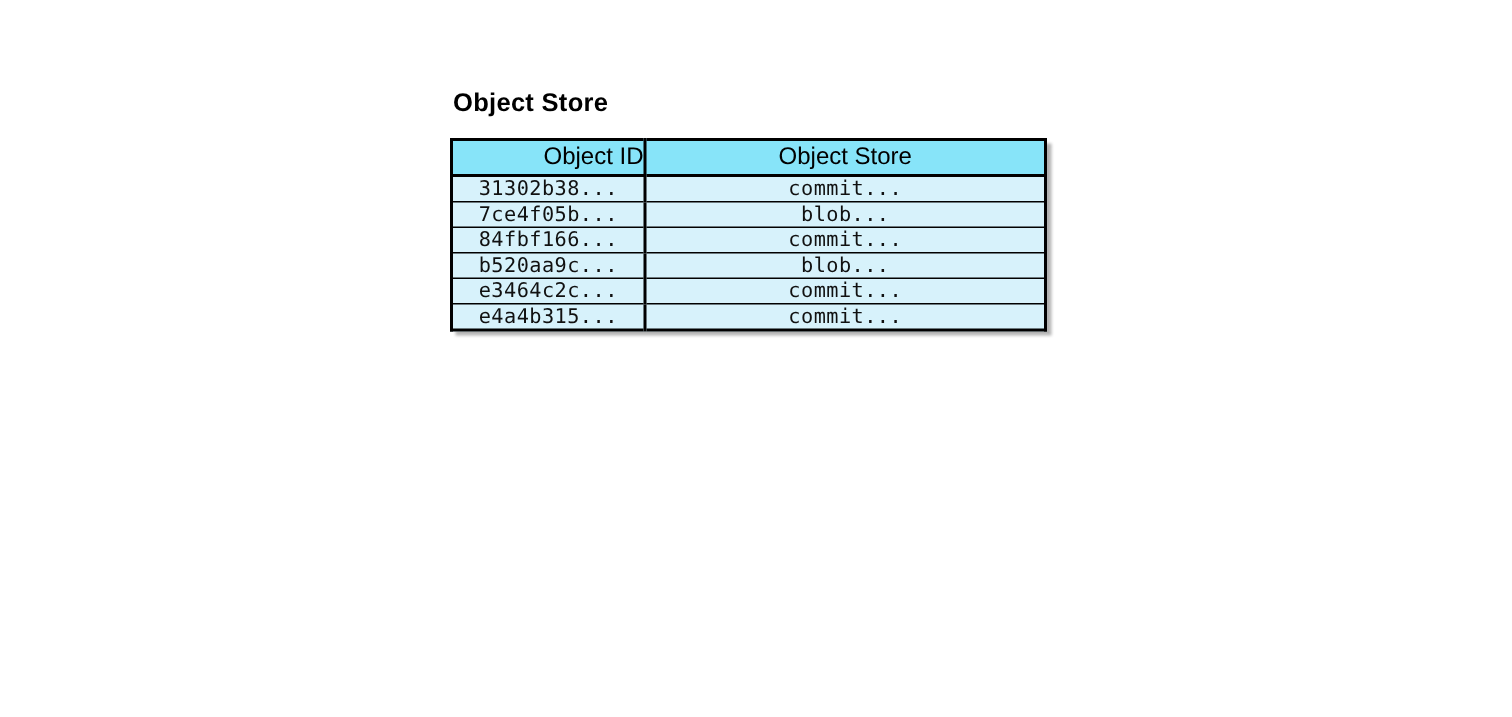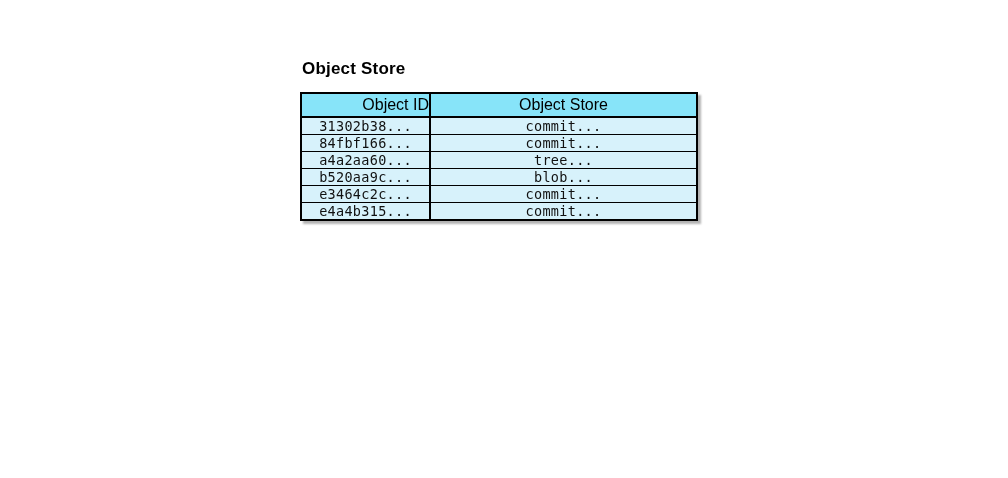--- a/index.html
+++ b/index.html
@@ -90,26 +90,26 @@
           <th>Object ID</th>
           <th>Object Store</th>
         </tr>
       </thead>
       <tbody>
         <tr>
           <td>31302b38...</td>
           <td>commit...</td>
         </tr>
         <tr>
+          <td>7ce4f05b...</td>
+          <td>blob...</td>
+        </tr>
+        <tr>
           <td>84fbf166...</td>
           <td>commit...</td>
-        </tr>
-        <tr>
-          <td>a4a2aa60...</td>
-          <td>tree...</td>
         </tr>
         <tr>
           <td>b520aa9c...</td>
           <td>blob...</td>
         </tr>
         <tr>
           <td>e3464c2c...</td>
           <td>commit...</td>
         </tr>
         <tr>

